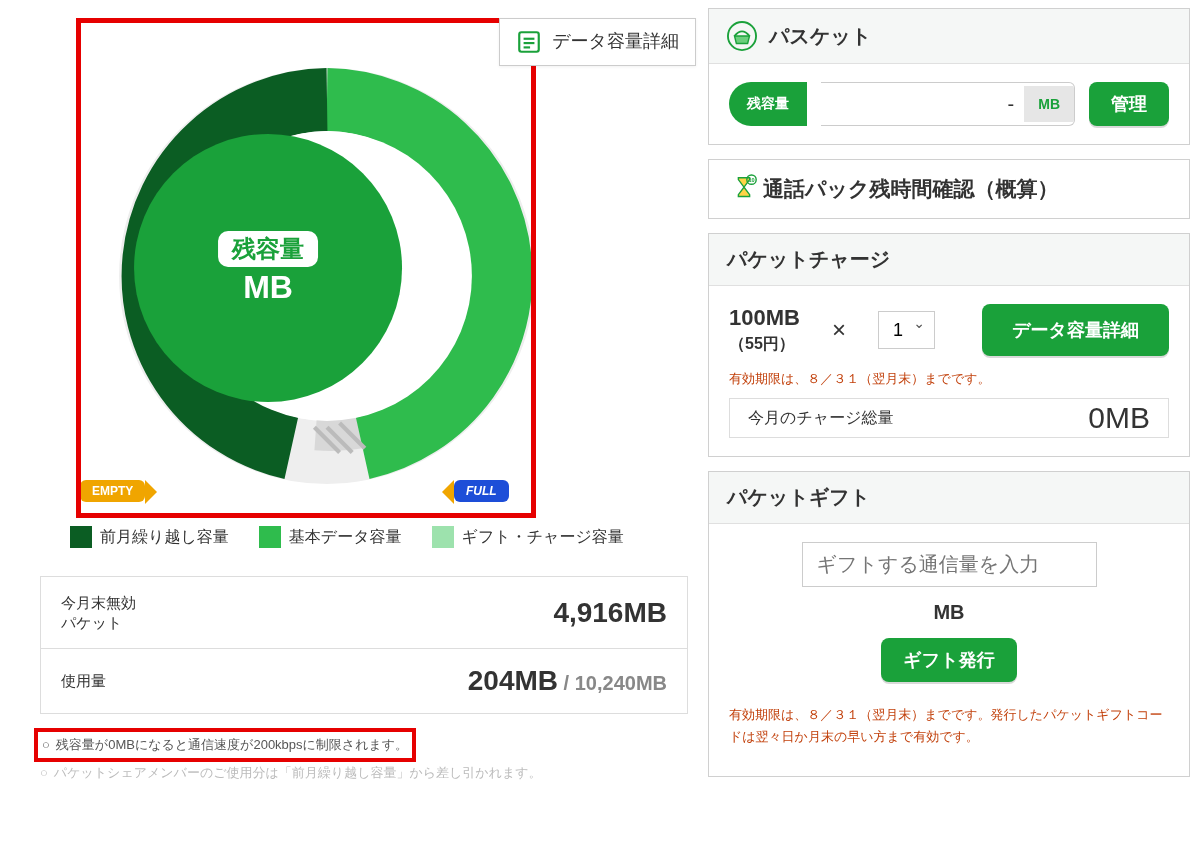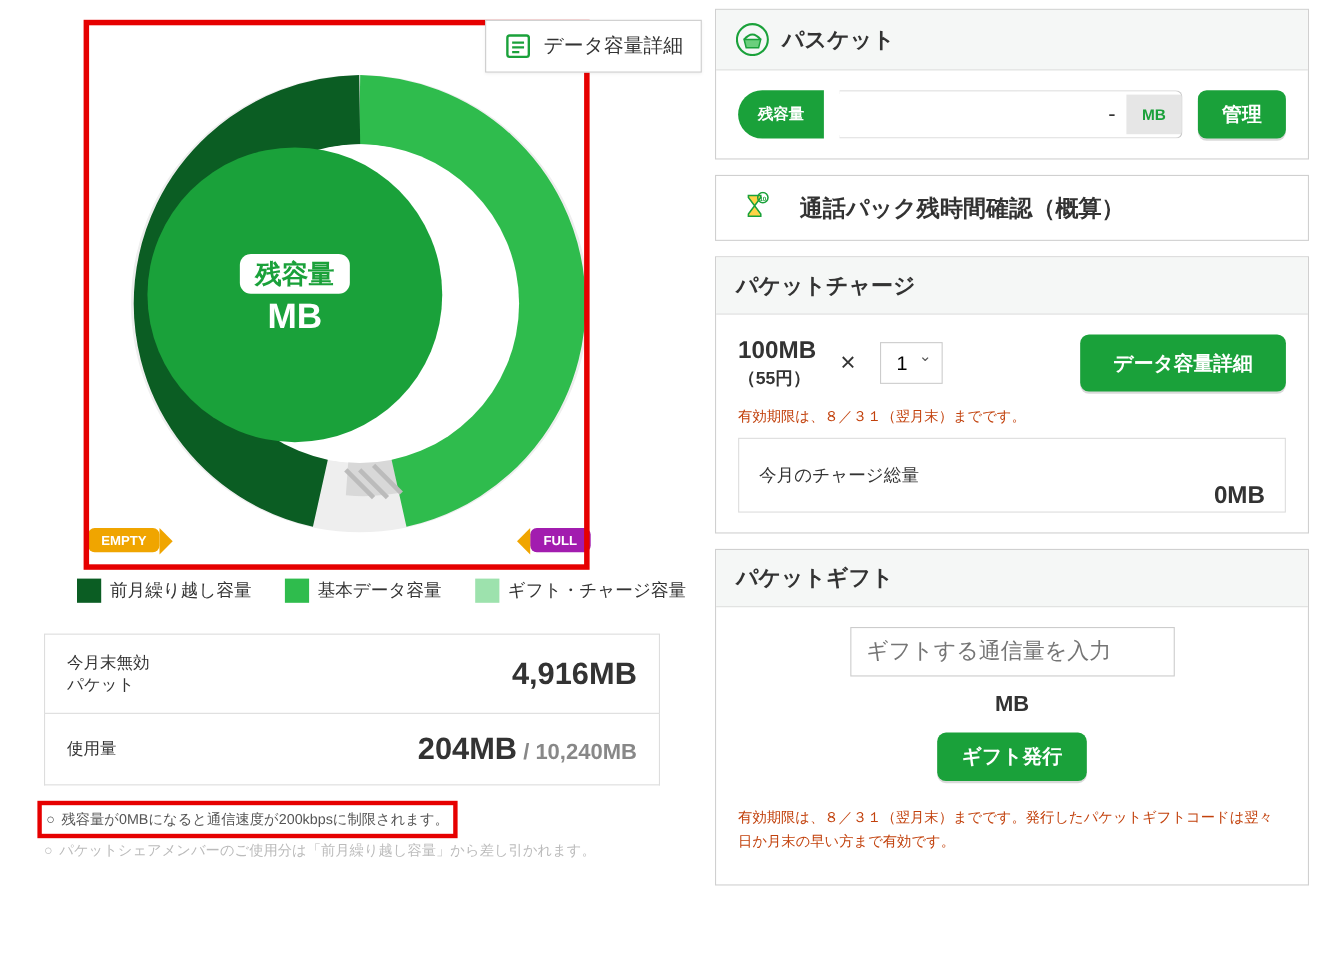--- a/index.html
+++ b/index.html
@@ -54,21 +54,21 @@
   .gauge-center .unit  { font-size: 32px; font-weight: 600; margin-top: -4px; }
 
   .empty-tab, .full-tab {
     position: absolute; bottom: 6px;
     background: #f0a500; color: #fff;
     font-size: 12px; font-weight: 700;
     padding: 4px 12px;
     border-radius: 6px;
   }
   .empty-tab { left: 18px;  background:#f0a500;}
-  .full-tab  { left: 420px; background:#a21caf;}
+  .full-tab  { left: 392px; background:#1d4ed8;font-style:italic;}
   .empty-tab:after, .full-tab:before {
     content:""; position:absolute; top:0; width:0; height:0;
     border-top:12px solid transparent; border-bottom:12px solid transparent;
   }
   .empty-tab:after { right:-12px; border-left:12px solid #f0a500; }
   .full-tab:before { left:-12px;  border-right:12px solid #f0a500; }
 
   .detail-btn {
     position: absolute; right: -8px; top: 10px;
     background:#fff; border:1px solid #ccc;
@@ -82,21 +82,21 @@
   
   .legend {
     display:flex; gap:30px; align-items:center;
     margin: 18px 0 0 60px;
     font-size: 16px;
   }
   .legend .sw { width:22px; height:22px; display:inline-block; margin-right:8px; vertical-align:-5px; }
   .legend .item{ display:flex; align-items:center; }
 
   
-  .stats { margin: 28px 0 0 30px; width: 560px; }
+  .stats { margin: 28px 0 0 30px; width: 648px; }
   .stats .row {
     display:flex; align-items:center;
     border:1px solid #ddd; padding:16px 20px;
   }
   .stats .row + .row { border-top:none; }
   .stats .lbl { font-size:15px; color:#333; line-height:1.3; }
   .stats .val { margin-left:auto; font-size:28px; font-weight:700; }
   .stats .val .sub { font-size:20px; color:#888; font-weight:600; }
 
   
@@ -143,48 +143,48 @@
     padding:10px 14px;
   }
   .btn-green {
     background:#1aa13a; color:#fff; border:none;
     border-radius:8px; font-size:18px; font-weight:700;
     padding:10px 22px; cursor:pointer;
     box-shadow:0 2px 0 rgba(0,0,0,.15);
   }
 
   .call-link {
-    display:flex; align-items:center; gap:26px;
+    display:flex; align-items:center; gap:4px;
     border:1px solid #d0d0d0; padding:14px 20px;
     font-size:21px; font-weight:700; color:#333;
     cursor:pointer;
   }
 
   
-  .charge-row { display:flex; align-items:center; gap:22px; }
+  .charge-row { display:flex; align-items:center; gap:32px; }
   .charge-unit { font-size:22px; font-weight:700; line-height:1.1; }
   .charge-unit .price{ font-size:16px; font-weight:700; }
   .charge-mult { font-size:24px; }
   .charge-sel {
     border:1px solid #ccc; font-size:18px; padding:8px 30px 8px 14px;
     background:#fff; appearance:none; position:relative;
   }
   .sel-wrap{ position:relative; }
   .sel-wrap:after{
     content:"⌄"; position:absolute; right:10px; top:4px; color:#555; pointer-events:none;
   }
   .charge-btn { margin-left:auto; padding:14px 30px; }
 
   .small-note { font-size:13px; color:#c2410c; margin:14px 0 10px; }
   .sub-row{
     display:flex; align-items:center;
     border:1px solid #ddd; padding:2px 18px;
     font-size:16px;
   }
-  .sub-row .r { margin-left:auto; font-size:22px; font-weight:700;margin-top:36px; }
+  .sub-row .r { margin-left:auto; font-size:30px; font-weight:400; }
 
   
   .gift-row{ display:flex; align-items:center; gap:14px;flex-direction:column; }
   .gift-input{
     flex:1; font-size:20px; padding:10px 14px; color:#999;
     border:1px solid #ccc;
   }
   .gift-unit{ font-size:20px; font-weight:700; }
 </style>
 </head>

